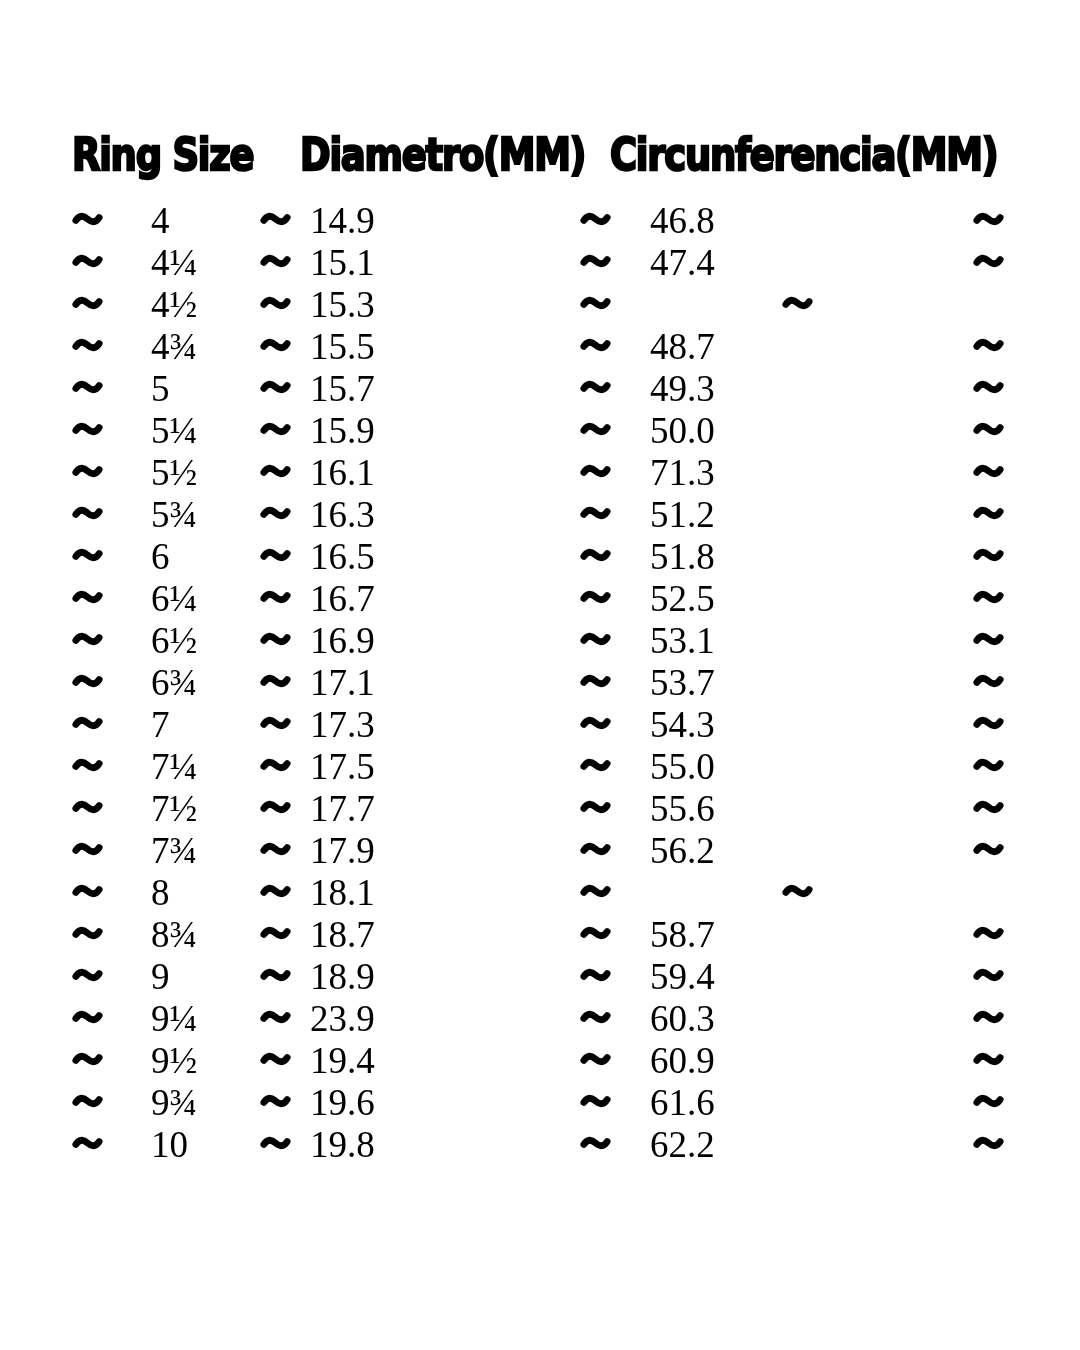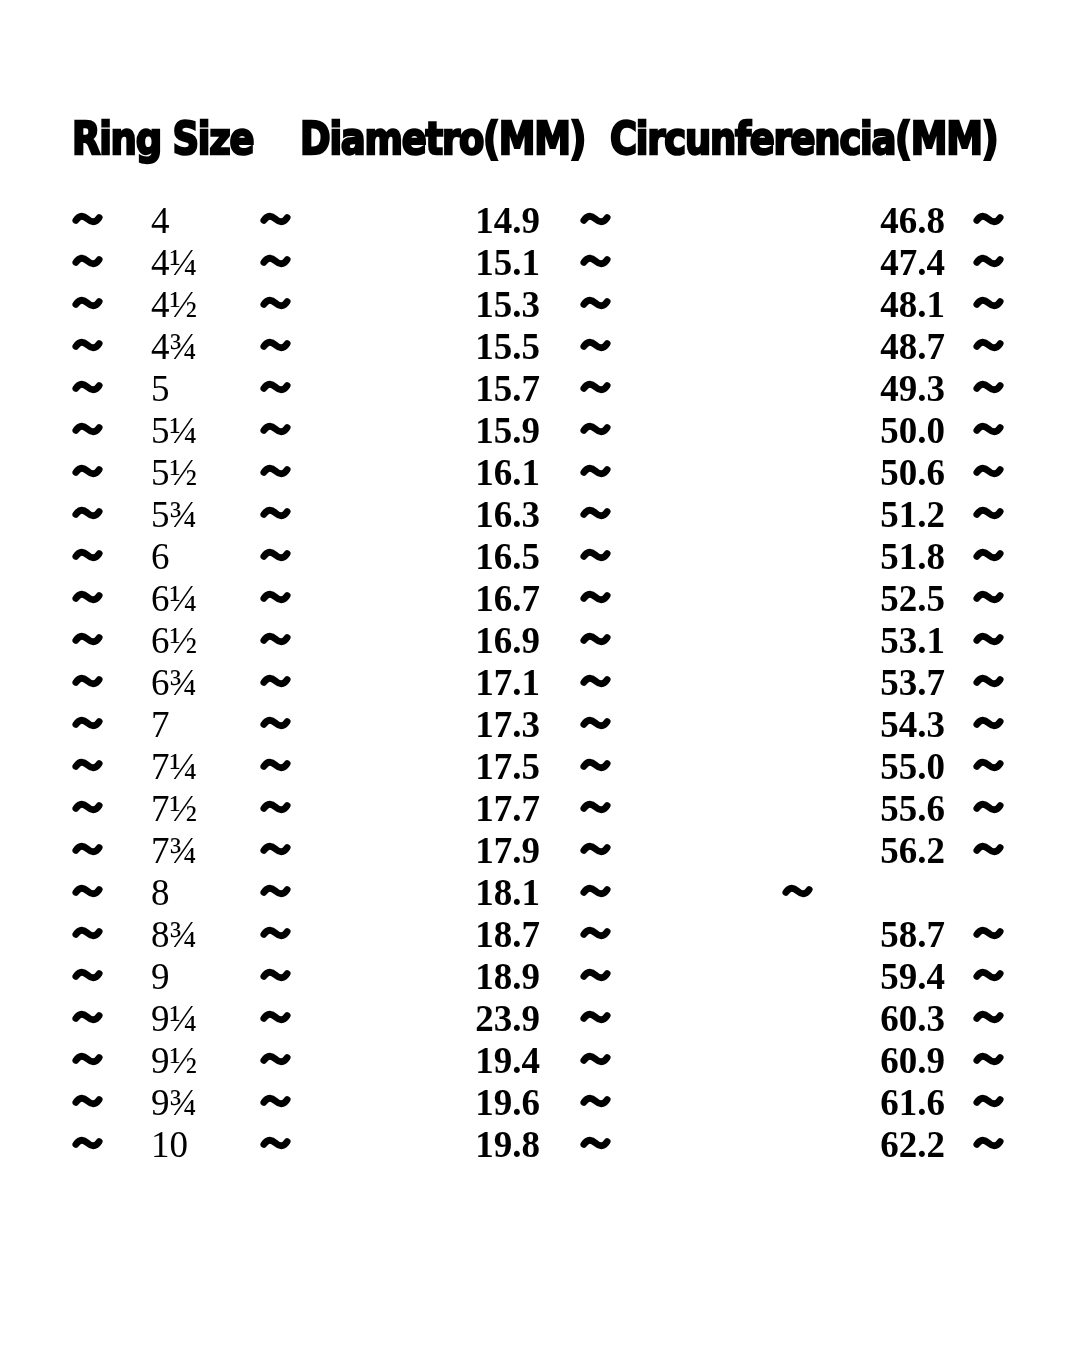--- a/index.html
+++ b/index.html
@@ -12,21 +12,21 @@
     background: #ffffff;
     color: #000000;
     position: relative;
     overflow: hidden;
     font-family: "Liberation Serif", serif;
   }
 
   
   .table-header {
     position: absolute;
-    top: 112px;
+    top: 128px;
     left: 0;
     width: 1080px;
     height: 60px;
   }
   .header-label {
     position: absolute;
     top: 0;
     display: inline-block;
     font-family: "DejaVu Sans", sans-serif;
     font-weight: 800;
@@ -58,22 +58,21 @@
     font-family: "Liberation Serif", serif;
     font-size: 37px;
     line-height: 42px;
     white-space: nowrap;
   }
   .cell-size {
     text-align: left;
     padding-left: 16px;
   }
   .cell-num {
-    text-align: right;
-    font-weight: bold;
+    text-align: left;
   }
   .sep {
     display: flex;
     justify-content: center;
     align-items: center;
     position: relative;
     top: -2px;
   }
   .sep svg {
     width: 33px;
@@ -158,21 +157,20 @@
       <svg viewBox="0 0 34 14" aria-hidden="true">
         <path d="M5 8.5 C9 2.5, 13 3.5, 17 7 C21 10.5, 25 11.5, 29 5.5"></path>
       </svg>
     </span>
     <span class="cell cell-num">15.3</span>
     <span class="sep">
       <svg viewBox="0 0 34 14" aria-hidden="true">
         <path d="M5 8.5 C9 2.5, 13 3.5, 17 7 C21 10.5, 25 11.5, 29 5.5"></path>
       </svg>
     </span>
-    <span class="cell cell-num">48.1</span>
     <span class="sep">
       <svg viewBox="0 0 34 14" aria-hidden="true">
         <path d="M5 8.5 C9 2.5, 13 3.5, 17 7 C21 10.5, 25 11.5, 29 5.5"></path>
       </svg>
     </span>
   </div>
     <div class="row">
     <span class="sep">
       <svg viewBox="0 0 34 14" aria-hidden="true">
         <path d="M5 8.5 C9 2.5, 13 3.5, 17 7 C21 10.5, 25 11.5, 29 5.5"></path>
@@ -258,21 +256,21 @@
       <svg viewBox="0 0 34 14" aria-hidden="true">
         <path d="M5 8.5 C9 2.5, 13 3.5, 17 7 C21 10.5, 25 11.5, 29 5.5"></path>
       </svg>
     </span>
     <span class="cell cell-num">16.1</span>
     <span class="sep">
       <svg viewBox="0 0 34 14" aria-hidden="true">
         <path d="M5 8.5 C9 2.5, 13 3.5, 17 7 C21 10.5, 25 11.5, 29 5.5"></path>
       </svg>
     </span>
-    <span class="cell cell-num">50.6</span>
+    <span class="cell cell-num">71.3</span>
     <span class="sep">
       <svg viewBox="0 0 34 14" aria-hidden="true">
         <path d="M5 8.5 C9 2.5, 13 3.5, 17 7 C21 10.5, 25 11.5, 29 5.5"></path>
       </svg>
     </span>
   </div>
     <div class="row">
     <span class="sep">
       <svg viewBox="0 0 34 14" aria-hidden="true">
         <path d="M5 8.5 C9 2.5, 13 3.5, 17 7 C21 10.5, 25 11.5, 29 5.5"></path>

